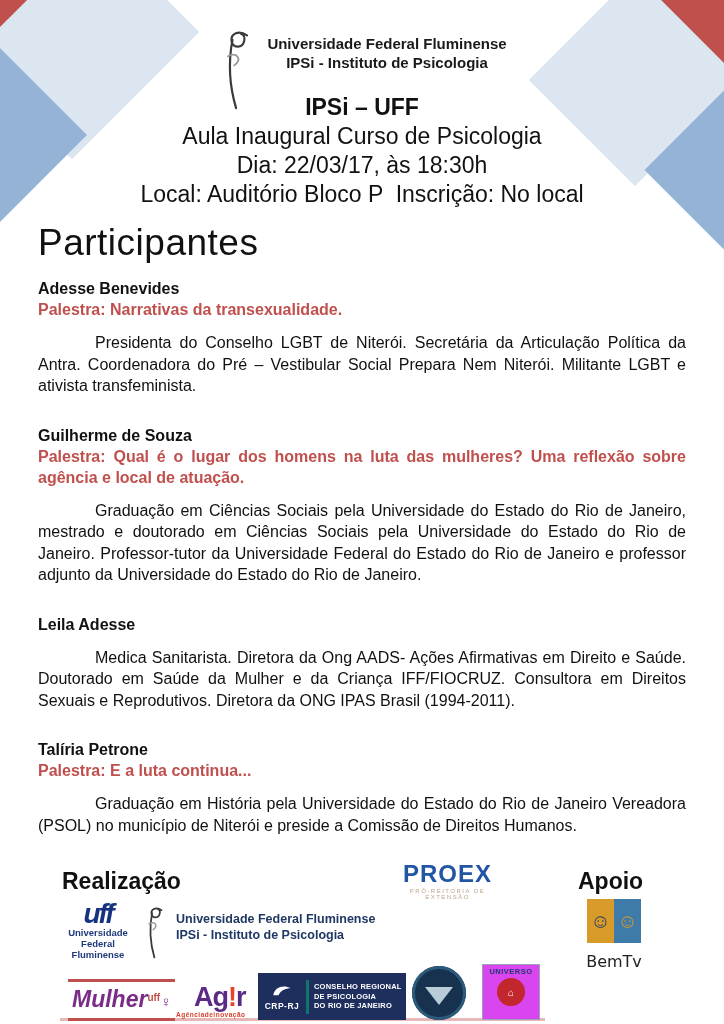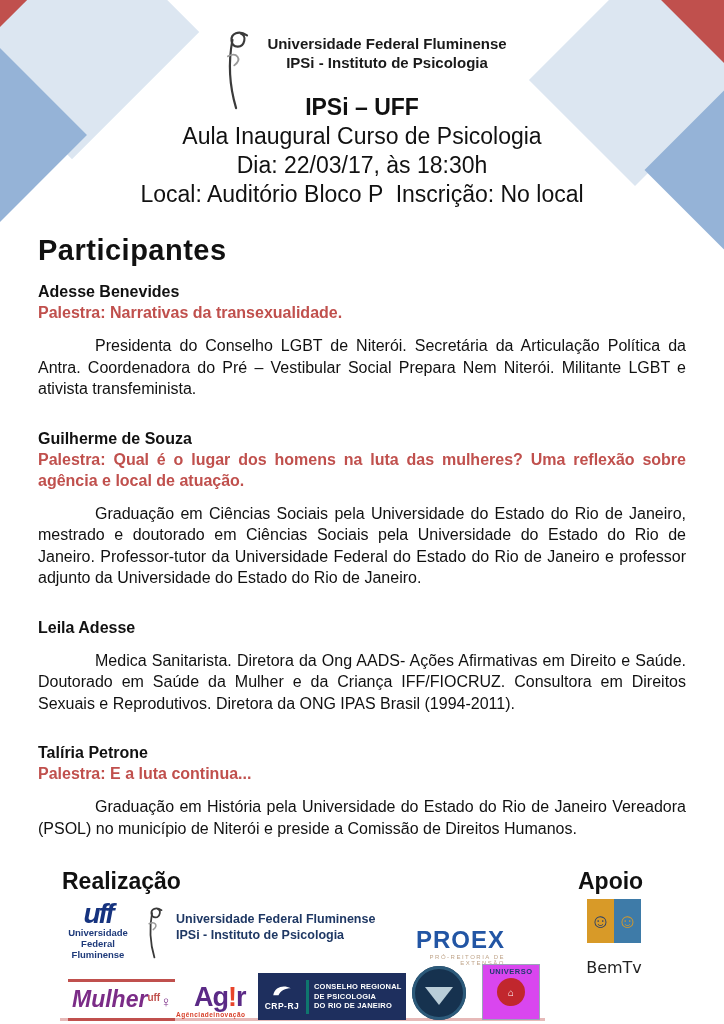--- a/index.html
+++ b/index.html
@@ -25,21 +25,21 @@
   .org-line{font-size:15px;font-weight:bold;line-height:19px;color:#1a1a1a;}
 
   
   .titleblock{position:absolute;left:0;top:92px;width:724px;text-align:center;z-index:2;}
   .ev-title{font-size:23px;font-weight:bold;line-height:30px;}
   .ev-line{font-size:23px;line-height:29px;}
   .pre{white-space:pre-wrap;}
 
   
   .content{position:absolute;left:38px;top:222px;width:648px;z-index:2;}
-  .section-heading{font-size:29px;font-weight:bold;margin:12px 0 14px 0;letter-spacing:.5px;}
+  .section-heading{font-size:37px;font-weight:normal;margin:0 0 14px 0;letter-spacing:.5px;}
   .participant{margin-top:28px;}
   .participant:first-of-type{margin-top:0;}
   .p-name{font-size:16px;font-weight:bold;line-height:21px;}
   .p-talk{font-size:16px;font-weight:bold;line-height:21px;color:#C0504D;text-align:justify;}
   .p-bio{font-size:16px;line-height:21.5px;text-align:justify;text-indent:57px;margin:12px 0 0 0;}
 
   
   .footer-label{position:absolute;font-size:23px;font-weight:bold;z-index:2;}
   .lbl-realizacao{left:62px;top:868px;}
   .lbl-apoio{left:578px;top:868px;}
@@ -47,30 +47,30 @@
   .logo{position:absolute;z-index:2;}
   
   .uff-logo{left:58px;top:901px;width:80px;text-align:center;}
   .uff-mark{font-size:28px;font-weight:bold;color:#16337f;letter-spacing:-2px;line-height:26px;font-style:italic;}
   .uff-cap{font-size:9.5px;font-weight:bold;color:#1e3a7a;line-height:11px;}
   
   .ipsi-logo{left:142px;top:905px;display:flex;align-items:flex-start;}
   .ipsi-text{margin-left:8px;padding-top:6px;}
   .ipsi-line{font-size:12.5px;font-weight:bold;color:#1F3864;line-height:16px;}
   
-  .proex-logo{left:390px;top:928px;width:115px;text-align:right;}
+  .proex-logo{left:390px;top:862px;width:115px;text-align:center;}
   .proex-mark{font-size:24px;font-weight:bold;color:#2255a4;letter-spacing:1px;line-height:24px;}
   .proex-cap{font-size:6px;color:#bfa489;letter-spacing:1.5px;margin-top:2px;}
   
   .bemtv-logo{left:584px;top:899px;width:60px;text-align:center;}
   .bemtv-sq{display:flex;width:54px;height:44px;margin:0 auto;}
   .bemtv-half{width:27px;height:44px;display:flex;align-items:center;justify-content:center;font-size:20px;}
   .bemtv-left{background:#d89a28;color:#1e3a6e;}
   .bemtv-right{background:#3e7ba8;color:#d89a28;}
-  .bemtv-cap{font-size:16px;color:#222;margin-top:15px;font-family:"DejaVu Sans",sans-serif;}
+  .bemtv-cap{font-size:16px;color:#222;margin-top:9px;font-family:"DejaVu Sans",sans-serif;}
   
   .mulher-logo{left:68px;top:979px;border-top:3px solid #C0504D;border-bottom:3px solid #C0504D;padding:2px 4px;}
   .mulher-script{font-family:Liberation Sans, sans-serif;font-style:italic;font-weight:bold;font-size:23px;color:#7b2c87;line-height:28px;}
   .mulher-sup{font-size:10px;color:#C0504D;vertical-align:super;font-style:normal;font-weight:bold;}
   .mulher-sym{font-size:15px;color:#7b2c87;font-style:normal;}
   
   .agir-logo{left:176px;top:975px;text-align:right;margin-top:8px;}
   .agir-mark{font-size:27px;font-weight:bold;line-height:28px;color:#5b2a86;letter-spacing:-1px;}
   .agir-bang{color:#e8442a;}
   .agir-cap{font-size:6.5px;font-weight:bold;color:#d8402a;letter-spacing:.5px;}

